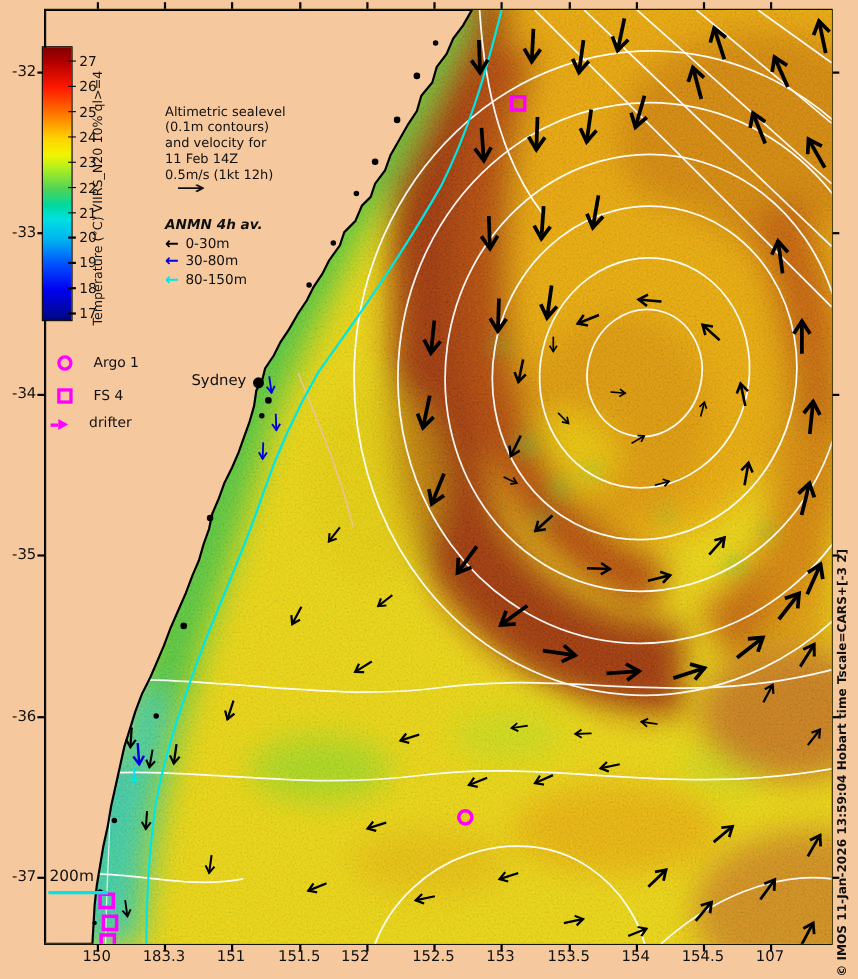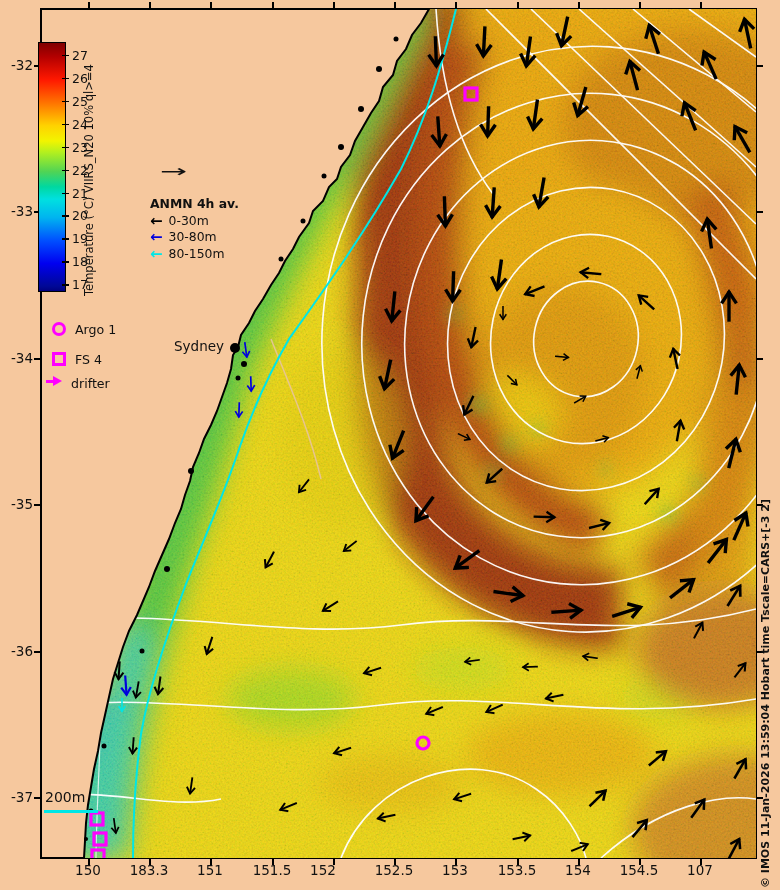--- a/index.html
+++ b/index.html
@@ -20,25 +20,25 @@
   .cb-lab{position:absolute;font-size:12.5px;line-height:14px;height:14px;}
   .cb-lab::before{content:"";position:absolute;left:-10px;top:6px;width:7px;height:1.5px;background:#000;}
   .cb-labs{position:absolute;left:72px;top:0;}
   .cb-title{position:absolute;left:82px;top:296px;width:260px;font-size:11.5px;white-space:nowrap;
     transform-origin:0 0;transform:rotate(-90deg);}
   
   .dateblk{position:absolute;left:143px;top:36px;width:124px;text-align:center;font-size:12.8px;line-height:17px;}
   .altblk{position:absolute;left:150px;top:94px;font-size:11.8px;line-height:14.4px;}
   .scale-arrow{position:absolute;left:160px;top:161px;font-size:17px;display:inline-block;transform:scaleX(1.9);transform-origin:0 50%;}
   .anmn{position:absolute;left:150px;top:196px;font-size:12.4px;line-height:16.5px;}
-  .anmn .ttl{font-weight:600;}
+  .anmn .ttl{font-weight:600;font-style:italic;}
   .anmn .row{display:flex;align-items:center;gap:6px;}
   .anmn .ar{font-weight:700;font-size:15px;line-height:14px;}
   .plat{position:absolute;left:52px;top:0;font-size:12.6px;}
-  .plat .row{position:absolute;display:flex;align-items:flex-start;gap:9px;white-space:nowrap;}
+  .plat .row{position:absolute;display:flex;align-items:flex-end;gap:19px;white-space:nowrap;}
   .sym-c{width:8px;height:8px;border:3px solid #ff00ff;border-radius:50%;}
   .sym-s{width:8px;height:8px;border:3px solid #ff00ff;}
   .dr{display:flex;align-items:center;}
   .dr-tail{width:7px;height:3px;background:#ff00ff;}
   .dr-tri{width:0;height:0;border-top:5px solid transparent;border-bottom:5px solid transparent;border-left:9px solid #ff00ff;}
   .sydney{position:absolute;left:138px;top:338px;width:86px;text-align:right;font-size:13.5px;}
   .iso200{position:absolute;left:45px;top:789px;font-size:14px;}
   .iso200-line{position:absolute;left:44px;top:810px;width:54px;height:2.5px;background:#00e6e6;}
   .credit{position:absolute;left:759px;top:888px;width:600px;font-size:11px;font-weight:700;white-space:nowrap;
     transform-origin:0 0;transform:rotate(-90deg);}
@@ -337,20 +337,27 @@
     <span class="cb-lab" style="top:163.5px">22</span>
     <span class="cb-lab" style="top:186.5px">21</span>
     <span class="cb-lab" style="top:209.4px">20</span>
     <span class="cb-lab" style="top:232.4px">19</span>
     <span class="cb-lab" style="top:255.3px">18</span>
     <span class="cb-lab" style="top:278.3px">17</span>
   </div>
   <div class="cb-title">Temperature (°C) VIIRS_N20 10% ql&gt;=4</div>
 
 
+  <div class="altblk">
+    <div>Altimetric sealevel</div>
+    <div>(0.1m contours)</div>
+    <div>and velocity for</div>
+    <div>11 Feb 14Z</div>
+    <div>0.5m/s (1kt 12h)</div>
+  </div>
   <span class="scale-arrow">→</span>
 
   <div class="anmn">
     <div class="ttl">ANMN 4h av.</div>
     <div class="row">
       <span class="ar" style="color:#000000">←</span>
       <span>0-30m</span>
     </div>
     <div class="row">
       <span class="ar" style="color:#0000dd">←</span>

